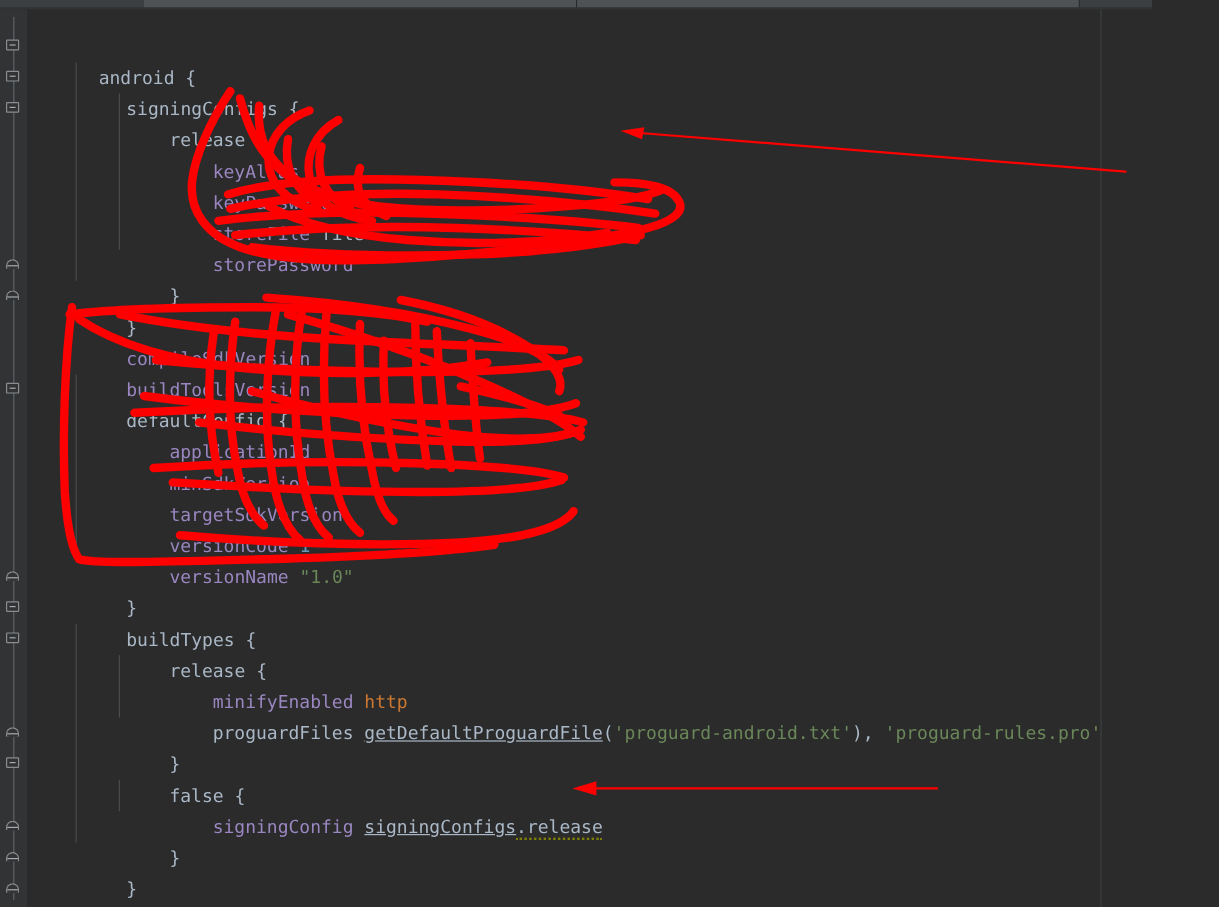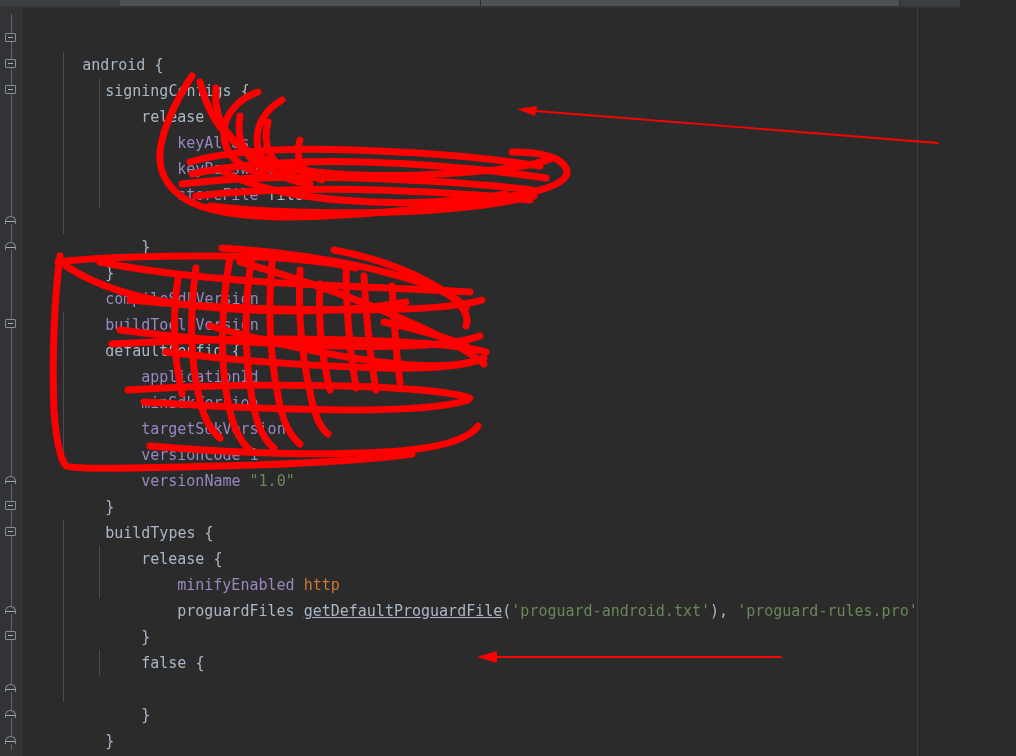--- a/index.html
+++ b/index.html
@@ -161,20 +161,23 @@
     </div>
 
     <div class="line" style="top:122px;left:99px;">
       <span class="prop">keyPassword</span>
     </div>
 
     <div class="line" style="top:148px;left:99px;">
       <span class="prop">storeFile</span><span class="plain"> </span><span class="plain">file</span>
     </div>
 
+    <div class="line" style="top:174px;left:99px;">
+      <span class="prop">storePassword</span>
+    </div>
 
     <div class="line" style="top:200px;left:63px;">
       <span class="plain">}</span>
     </div>
 
     <div class="line" style="top:226px;left:27px;">
       <span class="plain">}</span>
     </div>
 
     <div class="line" style="top:252px;left:27px;">
@@ -230,20 +233,23 @@
     </div>
 
     <div class="line" style="top:590px;left:63px;">
       <span class="plain">}</span>
     </div>
 
     <div class="line" style="top:616px;left:63px;">
       <span class="plain">false</span><span class="plain"> </span><span class="plain">{</span>
     </div>
 
+    <div class="line" style="top:642px;left:99px;">
+      <span class="prop">signingConfig</span><span class="plain"> </span><span class="uline">signingConfigs</span><span class="wavy">.release</span>
+    </div>
 
     <div class="line" style="top:668px;left:63px;">
       <span class="plain">}</span>
     </div>
 
     <div class="line" style="top:694px;left:27px;">
       <span class="plain">}</span>
     </div>
 
     <div class="line" style="top:720px;left:4px;">

